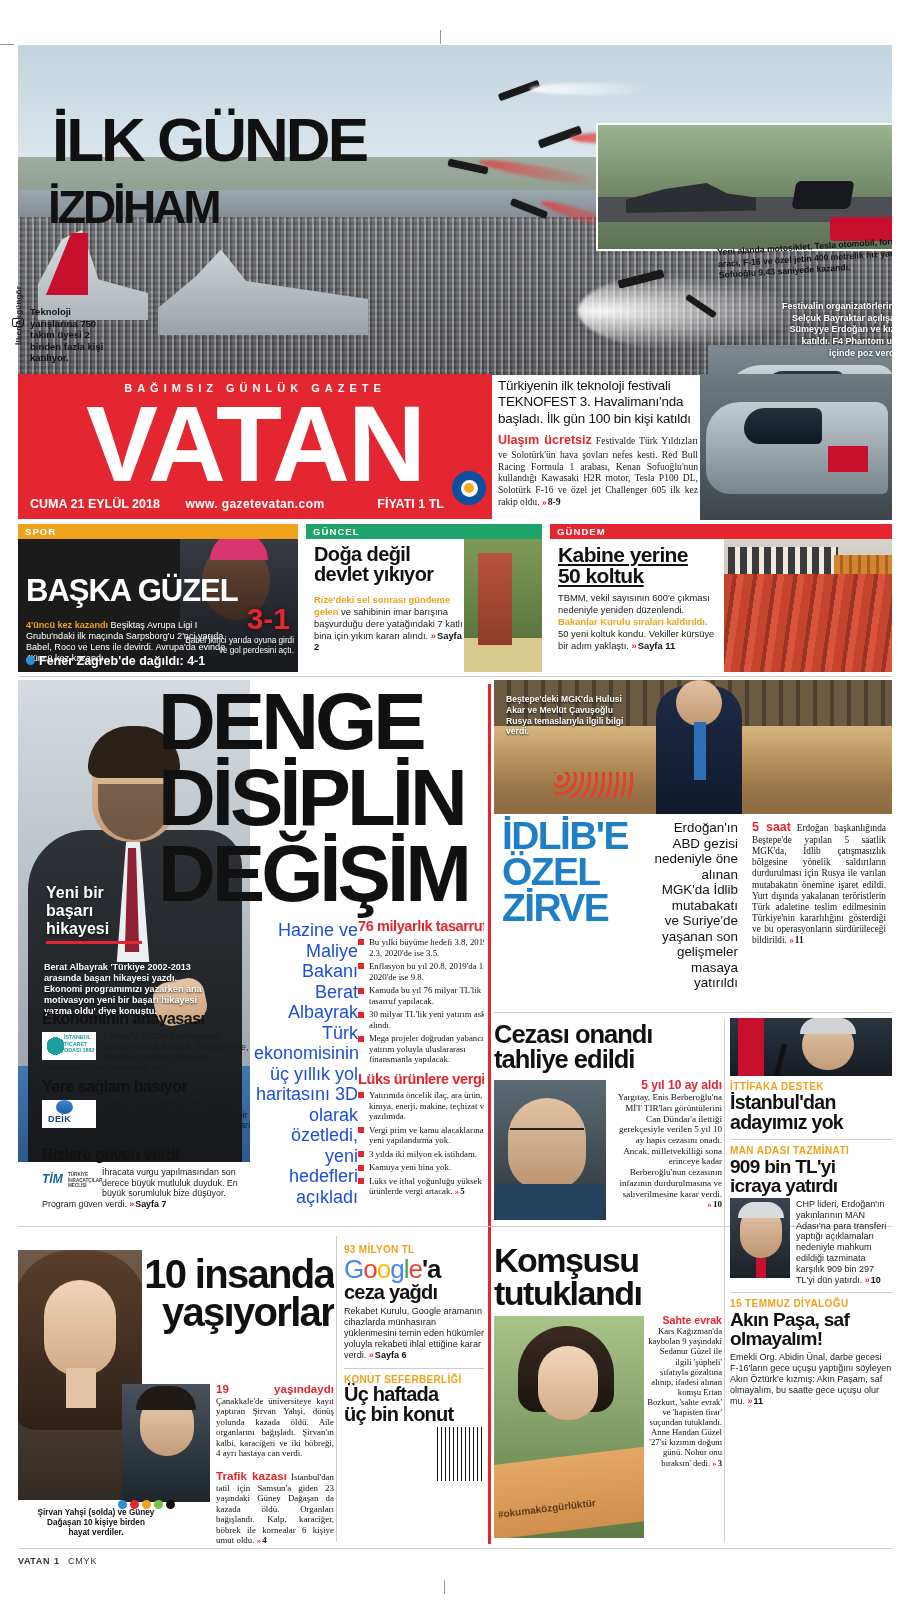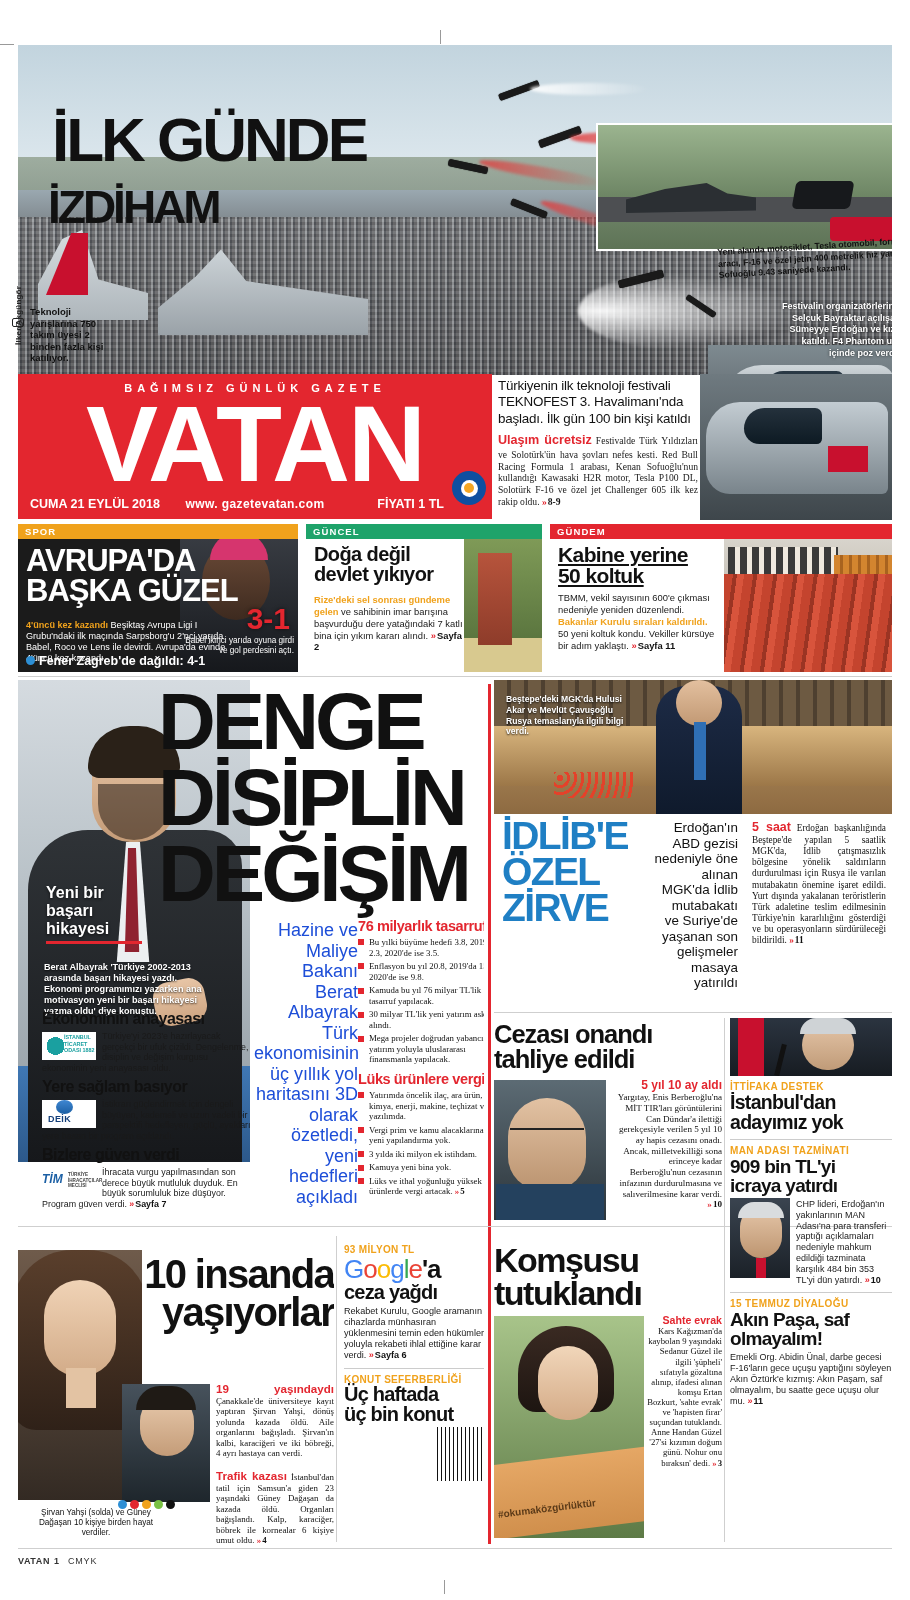--- a/index.html
+++ b/index.html
@@ -305,21 +305,21 @@
   .bl-photo2 { position:absolute; left:104px; top:152px; width:88px; height:118px; overflow:hidden;
               background:linear-gradient(#47525c,#1e262c); }
   .bl-photo2 .head{ position:absolute; left:18px; top:10px; width:54px; height:62px; border-radius:27px;
               background:linear-gradient(#e9cbae,#c49c78); }
   .bl-photo2 .hair{ position:absolute; left:14px; top:2px; width:60px; height:24px; border-radius:30px 30px 0 0;
               background:#1f1a15; }
   .bl-body { position:absolute; left:198px; top:150px; width:118px; font-size:8.9px; line-height:1.18;
              font-family:"Liberation Serif", serif; color:#111; text-align:justify; }
   .bl-body .lead { color:#e3262f; font-weight:700; font-size:11.6px; font-family:"Liberation Sans",sans-serif; }
   .bl-cap { position:absolute; left:18px; top:276px; width:120px; font-size:8.2px; line-height:1.2;
-            font-weight:400; color:#111; text-align:center; }
+            font-weight:700; color:#111; text-align:center; }
 
   
   .gcol { position:absolute; left:344px; top:1244px; width:140px; }
   .gcol .kick { font-size:10px; font-weight:900; color:#f0a21c; letter-spacing:.3px; }
   .gword { font-size:26px; font-weight:400; letter-spacing:-1px; line-height:1.05; margin-top:1px; }
   .gword .b{color:#4285F4;} .gword .r{color:#EA4335;} .gword .y{color:#FBBC05;}
   .gword .g{color:#34A853;} .gword .k{color:#111;font-weight:900;}
   .gcol h4 { font-size:20px; font-weight:900; letter-spacing:-.8px; line-height:1.0; margin-top:-1px; color:#111; }
   .gcol p { font-size:9.1px; line-height:1.2; margin-top:4px; color:#1a1a1a; }
   .gcol .hr { height:1px; background:#ccc; margin:7px 0 5px; }
@@ -436,21 +436,21 @@
 
   <div class="strip">
 
     <div class="col-spor">
       <div class="spor-photo">
         <div class="face"></div>
         <div class="hair"></div>
       </div>
       <div class="tagbar tag-spor">SPOR</div>
       <div class="spor-h">
-        <span>AVRUPA'DA</span><br>
+        <br>
         <span>BAŞKA GÜZEL</span>
       </div>
       <div class="score">3-1</div>
       <div class="spor-body">
         <b>4'üncü kez kazandı</b><span> Beşiktaş Avrupa Ligi I Grubu'ndaki ilk maçında Sarpsborg'u 2'nci yarıda Babel, Roco ve Lens ile devirdi. Avrupa'da evinde 4'üncü kez kazandı.</span>
       </div>
       <div class="spor-cap">Babel ikinci yarıda oyuna girdi ve gol perdesini açtı.</div>
       <div class="spor-bullet"><span class="dot-b"></span><span>Fener Zagreb'de dağıldı: 4-1</span></div>
     </div>
 
@@ -621,21 +621,21 @@
       <div class="rail-kick">MAN ADASI TAZMİNATI</div>
       <div class="rail-h2">
         <span>909 bin TL'yi</span><br>
         <span>icraya yatırdı</span>
       </div>
       <div class="rail-photo2">
         <div class="head"></div>
         <div class="hair"></div>
         <div class="tie"></div>
       </div>
-      <div class="rail-body"><span>CHP lideri, Erdoğan'ın yakınlarının MAN Adası'na para transferi yaptığı açıklamaları nedeniyle mahkum edildiği tazminata karşılık 484 bin 353 TL'yi dün yatırdı. </span><span class="pg">10</span></div>
+      <div class="rail-body"><span>CHP lideri, Erdoğan'ın yakınlarının MAN Adası'na para transferi yaptığı açıklamaları nedeniyle mahkum edildiği tazminata karşılık 909 bin 297 TL'yi dün yatırdı. </span><span class="pg">10</span></div>
     </div>
 
     <div class="rail-hr" style="clear:both;"></div>
 
     <div>
       <div class="rail-kick">15 TEMMUZ DİYALOĞU</div>
       <div class="rail-h2">
         <span>Akın Paşa, saf</span><br>
         <span>olmayalım!</span>
       </div>

